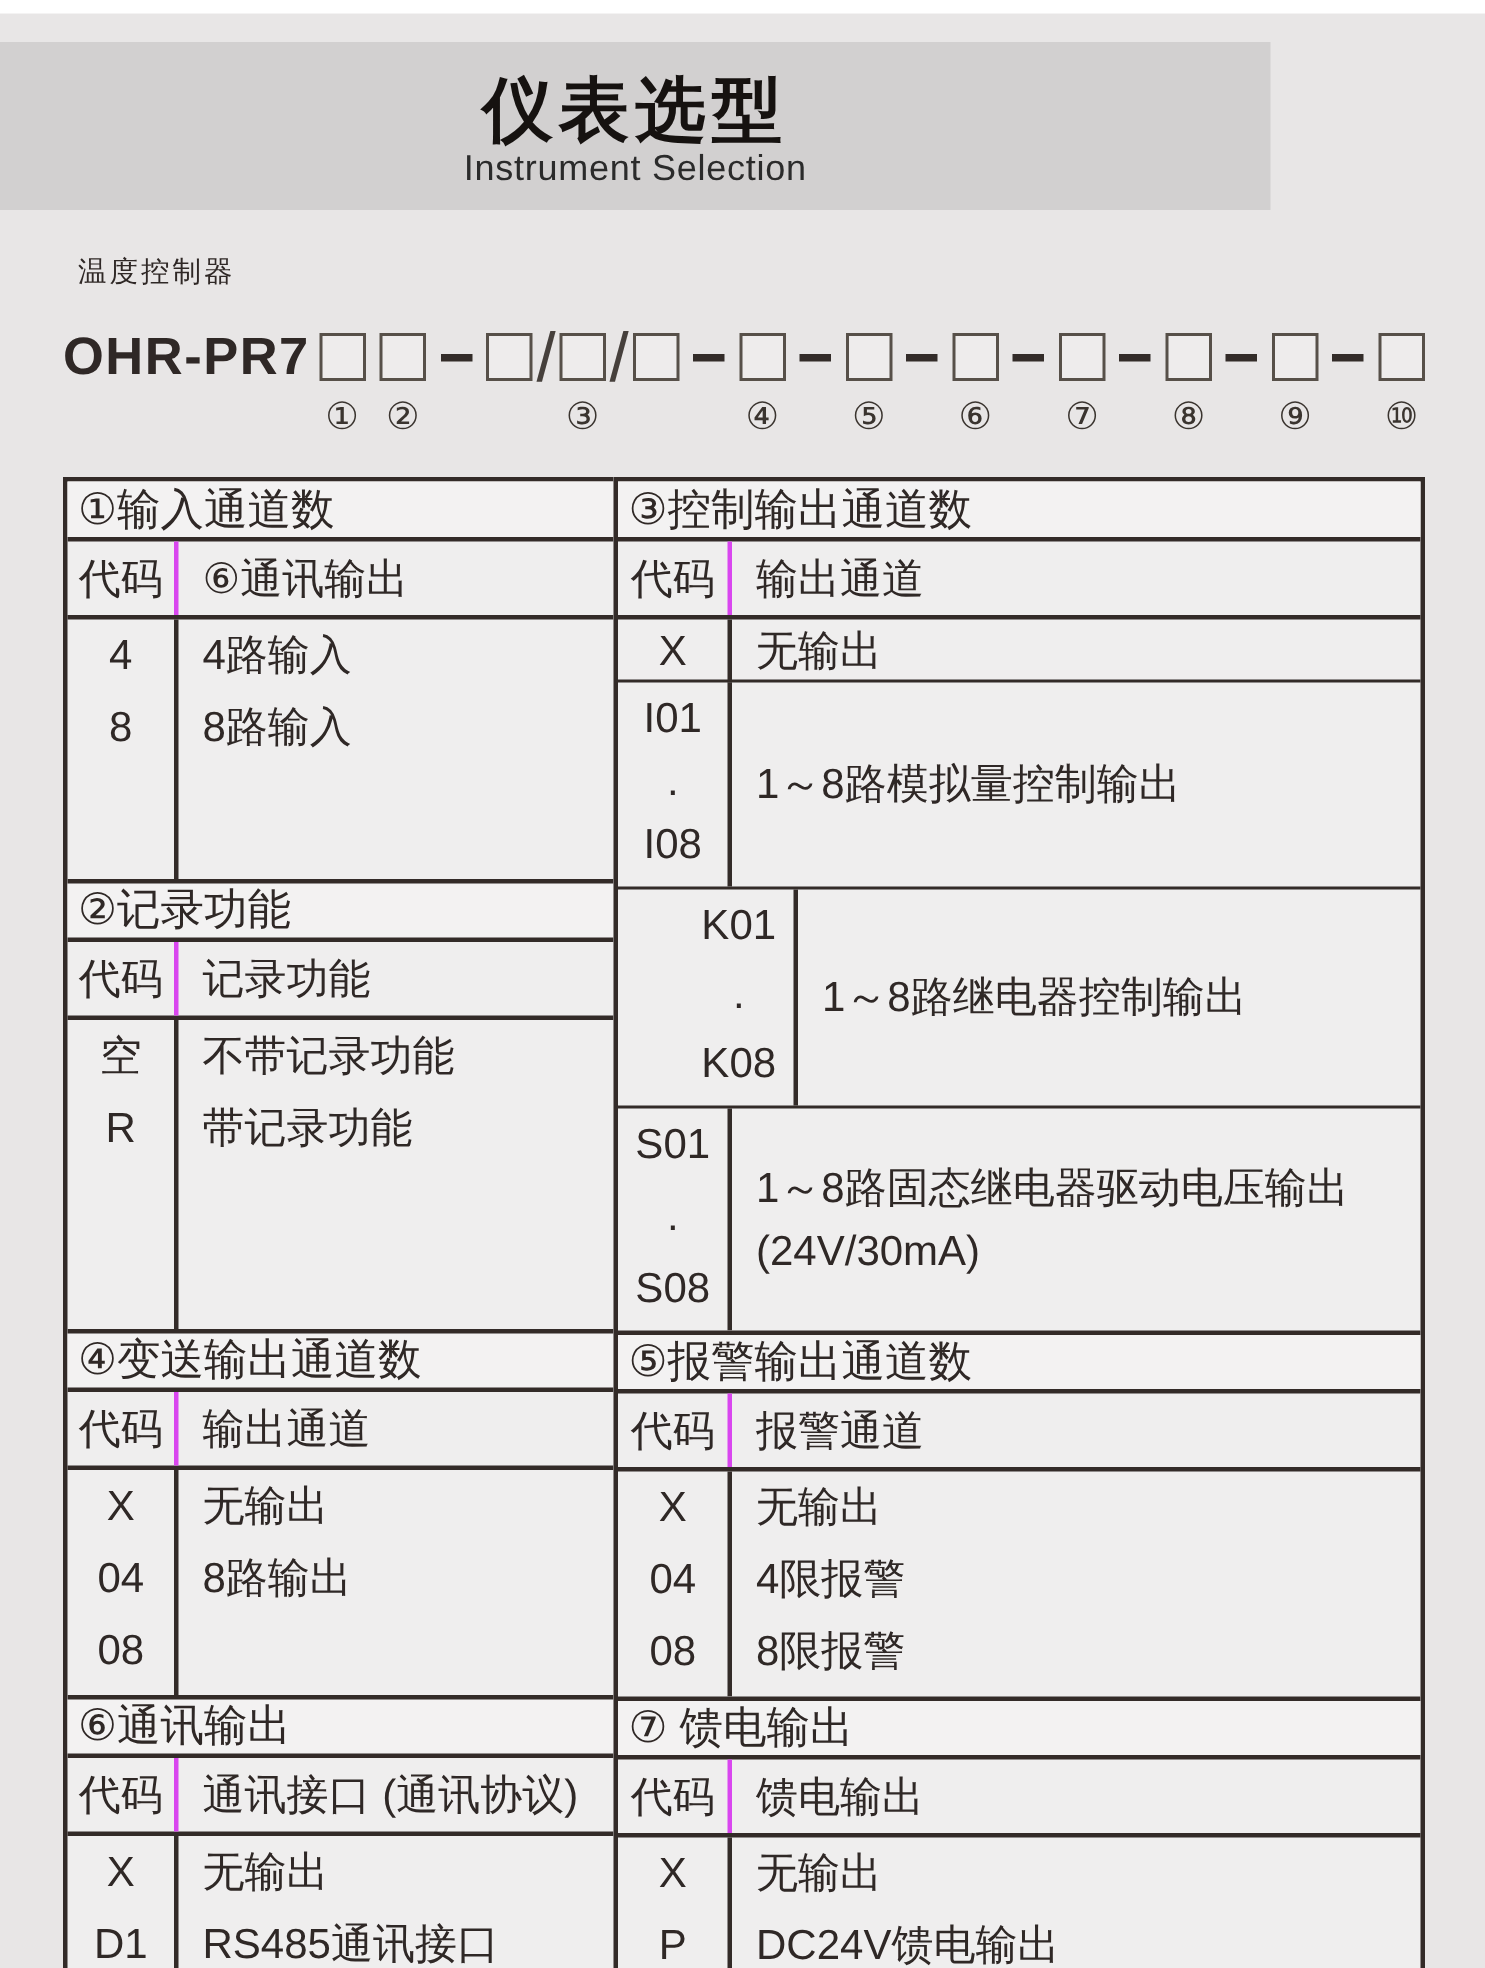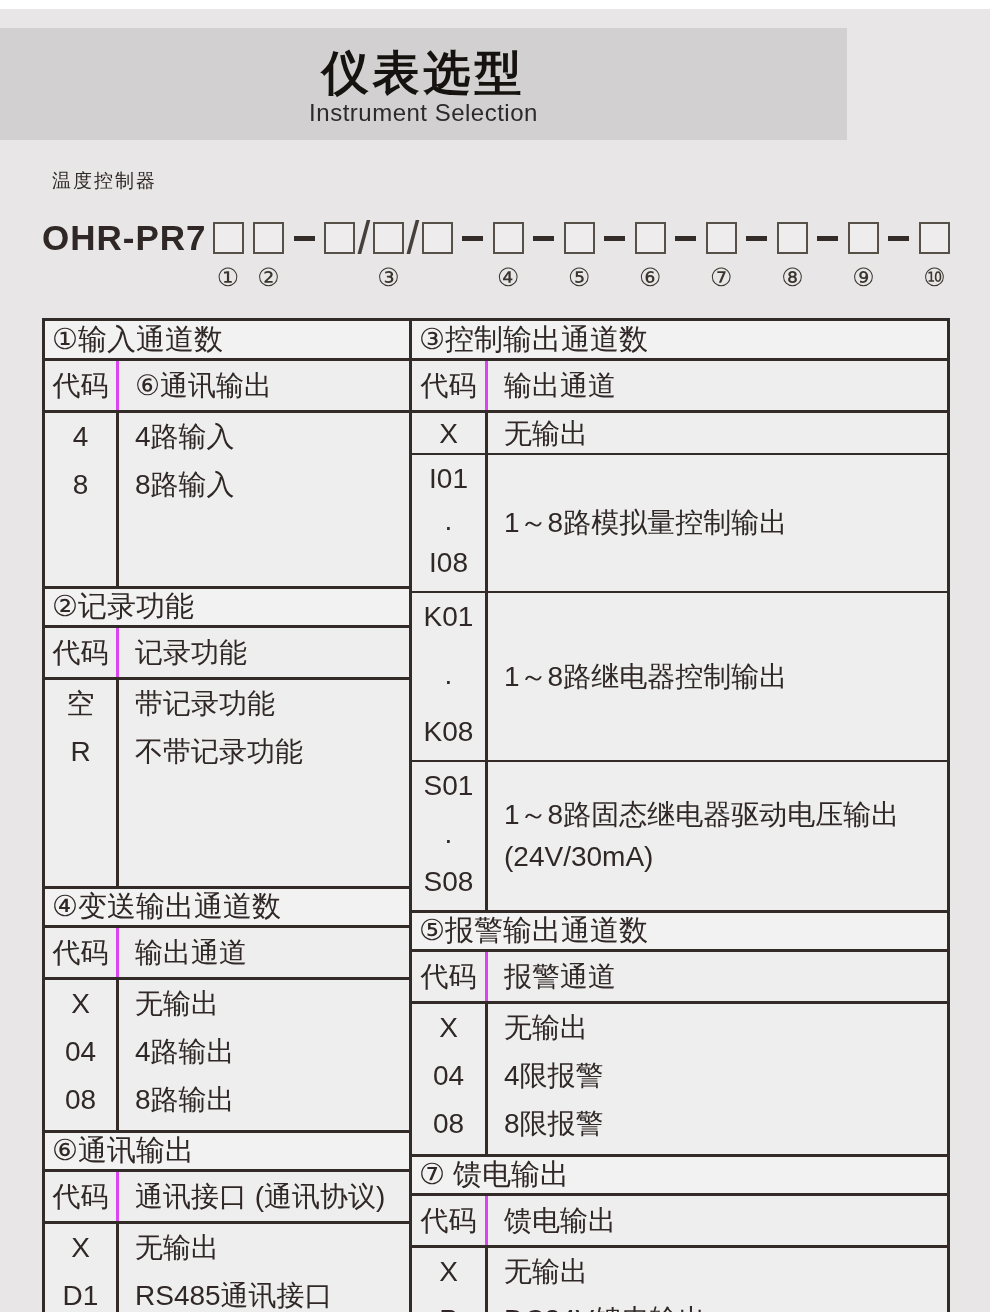--- a/index.html
+++ b/index.html
@@ -199,38 +199,37 @@
     <div class="trow colhead" style="height: 52px;">
       <div class="cell-code">代码</div>
       <div class="cell-desc">记录功能</div>
     </div>
     <div class="body-simple" style="height: 206px;">
       <div class="bs-code">
         <div class="bs-line">空</div>
         <div class="bs-line">R</div>
       </div>
       <div class="bs-desc">
+        <div class="bs-line">不带记录功能</div>
         <div class="bs-line">带记录功能</div>
-        <div class="bs-line">不带记录功能</div>
       </div>
     </div>
     <div class="sec-header" style="height: 42px;">④变送输出通道数</div>
     <div class="trow colhead" style="height: 52px;">
       <div class="cell-code">代码</div>
       <div class="cell-desc">输出通道</div>
     </div>
     <div class="body-simple" style="height: 150px;">
       <div class="bs-code">
         <div class="bs-line">X</div>
         <div class="bs-line">04</div>
         <div class="bs-line">08</div>
       </div>
       <div class="bs-desc">
         <div class="bs-line">无输出</div>
-        <div class="bs-line">4路输出</div>
         <div class="bs-line">8路输出</div>
       </div>
     </div>
     <div class="sec-header" style="height: 42px;">⑥通讯输出</div>
     <div class="trow colhead" style="height: 52px;">
       <div class="cell-code">代码</div>
       <div class="cell-desc">通讯接口 (通讯协议)</div>
     </div>
     <div class="body-simple fill">
       <div class="bs-code">
@@ -260,21 +259,21 @@
     <div class="grow" style="height: 138px;">
       <div class="g-code multi">
         <div class="g-code-line">I01</div>
         <div class="g-code-line">.</div>
         <div class="g-code-line">I08</div>
       </div>
       <div class="g-desc">
         <div class="g-desc-line">1～8路模拟量控制输出</div>
       </div>
     </div>
-    <div class="grow" style="height: 169px;">
+    <div class="grow" style="height: 146px; padding-left: 44px;">
       <div class="g-code multi">
         <div class="g-code-line">K01</div>
         <div class="g-code-line">.</div>
         <div class="g-code-line">K08</div>
       </div>
       <div class="g-desc">
         <div class="g-desc-line">1～8路继电器控制输出</div>
       </div>
     </div>
     <div class="grow last" style="height: 148px;">

